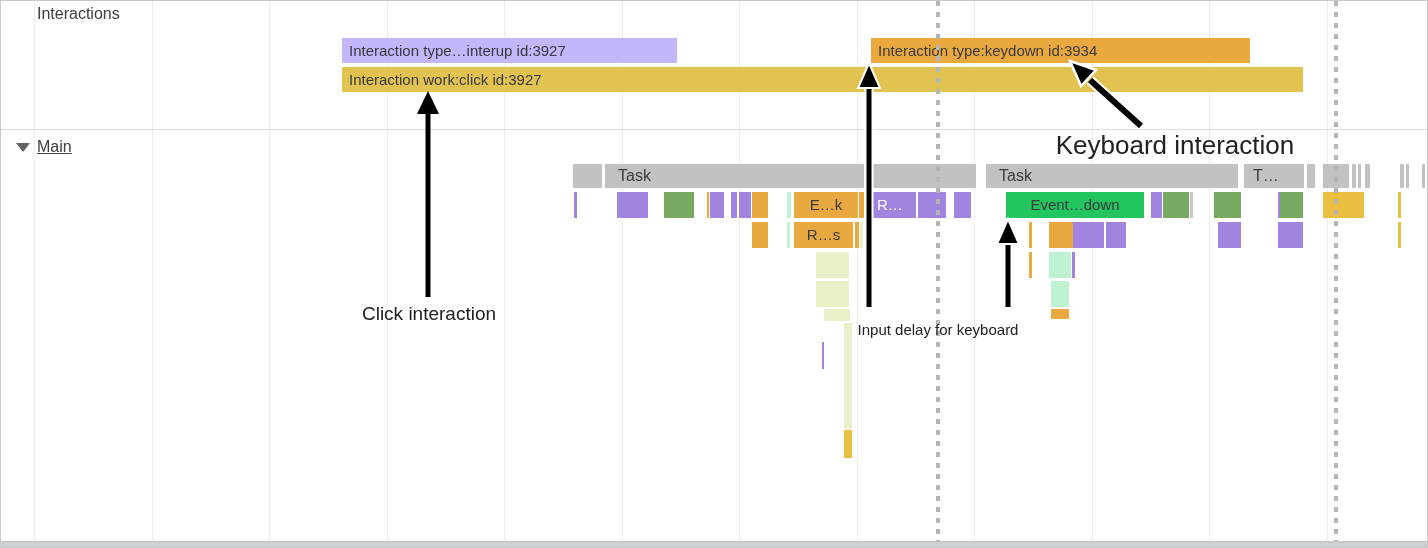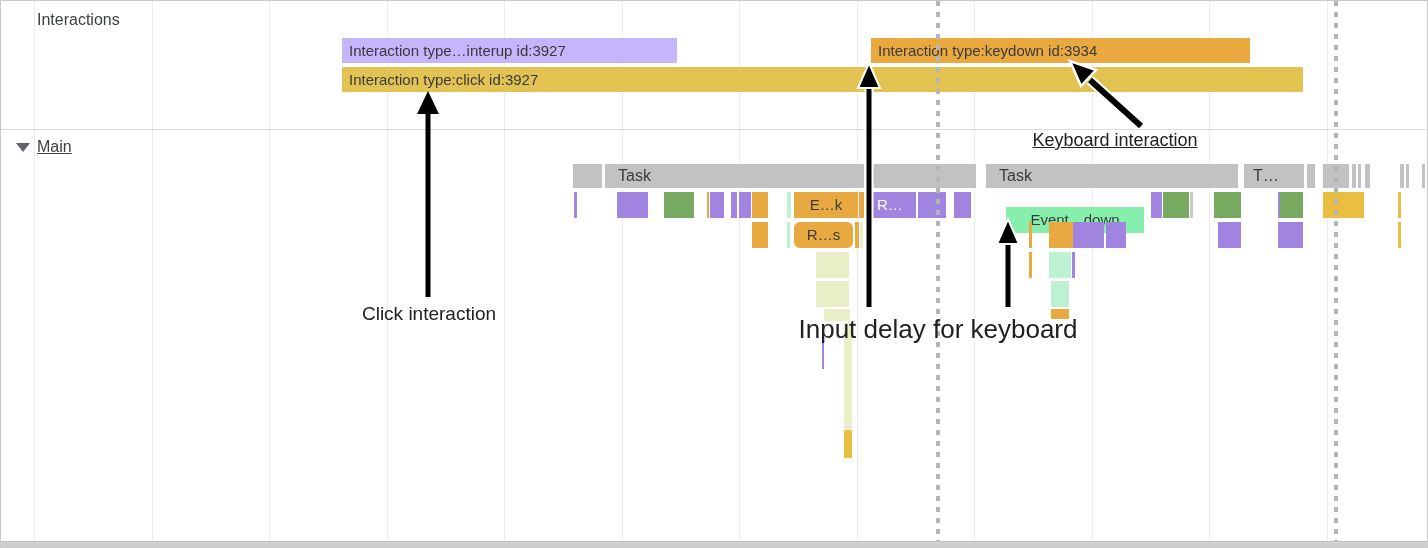--- a/index.html
+++ b/index.html
@@ -17,41 +17,41 @@
     position:absolute;top:0;width:4px;height:540px;
     background:repeating-linear-gradient(to bottom,#b5b5b5 0 5px,transparent 5px 11px);
     z-index:6;
   }
   .track-divider{position:absolute;left:0;top:128px;width:100%;height:1px;background:#dcdcdc;z-index:2;}
   .bottom-line{position:absolute;left:0;top:540px;width:100%;height:1px;background:#c2c2c2;z-index:7;}
   .bottom-strip{position:absolute;left:0;top:541px;width:100%;height:7px;background:#ccd0d3;z-index:7;}
   .track-label{
     position:absolute;font-size:16px;color:#3c4043;z-index:3;white-space:nowrap;
   }
-  #interactions-label{left:36px;top:10px;}
+  #interactions-label{left:36px;top:4px;}
   #main-label{left:36px;top:137px;text-decoration:underline;}
   #main-collapse{
     position:absolute;left:15px;top:142px;width:0;height:0;z-index:3;
     border-left:7px solid transparent;border-right:7px solid transparent;
     border-top:9px solid #5f6368;cursor:pointer;
   }
   .ibar{
     position:absolute;z-index:5;box-sizing:border-box;
     font-size:15px;color:#3a3a3a;line-height:25px;
     padding-left:7px;white-space:nowrap;overflow:hidden;
   }
   .seg{
     position:absolute;z-index:4;box-sizing:border-box;
     font-size:15px;color:#3b3b3b;white-space:nowrap;overflow:hidden;
   }
   .seg.lbl-center{text-align:center;}
   #annotations div{position:absolute;z-index:9;color:#202124;text-align:center;}
   #click-annotation{left:278px;top:302px;width:300px;font-size:19px;}
-  #keyboard-annotation{left:964px;top:129px;width:300px;font-size:18px;text-decoration:underline;}
-  #delay-annotation{left:757px;top:314px;width:360px;font-size:26px;line-height:29px;}
+  #keyboard-annotation{left:1024px;top:129px;width:300px;font-size:26px;}
+  #delay-annotation{left:757px;top:314px;width:360px;font-size:15px;line-height:29px;}
   #arrow-overlay{position:absolute;left:0;top:0;z-index:8;pointer-events:none;}
 </style>
 </head>
 <body>
 
 <div id="stage">
 
   <div id="gridlines">
       <div class="gridline" style="left: 33px;"></div>
       <div class="gridline" style="left: 151px;"></div>
@@ -70,21 +70,21 @@
   <div class="track-divider"></div>
 
   <div id="interactions-label" class="track-label">Interactions</div>
 
   <div id="main-collapse"></div>
   <div id="main-label" class="track-label">Main</div>
 
   <div id="interaction-bars">
       <div class="ibar" style="left: 341px; top: 37px; width: 335px; height: 25px; background: #c4b5fd; line-height: 25px;">Interaction type…interup id:3927</div>
       <div class="ibar" style="left: 870px; top: 37px; width: 379px; height: 25px; background: rgb(233, 169, 63); line-height: 25px;">Interaction type:keydown id:3934</div>
-      <div class="ibar" style="left: 341px; top: 66px; width: 961px; height: 25px; background: rgb(226, 195, 81); line-height: 25px;">Interaction type:click id:3927</div>
+      <div class="ibar" style="left: 341px; top: 66px; width: 961px; height: 25px; background: rgb(226, 195, 81); line-height: 25px;">Interaction work:click id:3927</div>
     </div>
 
   <div id="flame">
       <div class="seg" style="left: 572px; top: 163px; width: 29px; height: 24px; background: rgb(194, 194, 194); line-height: 24px;"></div>
       <div class="seg" style="left: 604px; top: 163px; width: 259px; height: 24px; background: rgb(194, 194, 194); line-height: 24px; padding-left: 13px; font-size: 16px;">Task</div>
       <div class="seg" style="left: 871px; top: 163px; width: 104px; height: 24px; background: rgb(194, 194, 194); line-height: 24px;"></div>
       <div class="seg" style="left: 985px; top: 163px; width: 252px; height: 24px; background: rgb(194, 194, 194); line-height: 24px; padding-left: 13px; font-size: 16px;">Task</div>
       <div class="seg" style="left: 1243px; top: 163px; width: 60px; height: 24px; background: rgb(194, 194, 194); line-height: 24px; padding-left: 9px; font-size: 16px;">T…</div>
       <div class="seg" style="left: 1306px; top: 163px; width: 8px; height: 24px; background: rgb(194, 194, 194); line-height: 24px;"></div>
       <div class="seg" style="left: 1322px; top: 163px; width: 26px; height: 24px; background: rgb(194, 194, 194); line-height: 24px;"></div>
@@ -101,32 +101,32 @@
       <div class="seg" style="left: 709px; top: 191px; width: 14px; height: 26px; background: rgb(161, 132, 223); line-height: 26px;"></div>
       <div class="seg" style="left: 730px; top: 191px; width: 6px; height: 26px; background: rgb(161, 132, 223); line-height: 26px;"></div>
       <div class="seg" style="left: 738px; top: 191px; width: 12px; height: 26px; background: rgb(161, 132, 223); line-height: 26px;"></div>
       <div class="seg" style="left: 751px; top: 191px; width: 16px; height: 26px; background: rgb(232, 169, 64); line-height: 26px;"></div>
       <div class="seg" style="left: 786px; top: 191px; width: 4px; height: 26px; background: rgb(188, 242, 210); line-height: 26px;"></div>
       <div class="seg lbl-center" style="left: 793px; top: 191px; width: 64px; height: 26px; background: rgb(232, 169, 64); line-height: 26px;">E…k</div>
       <div class="seg" style="left: 858px; top: 191px; width: 5px; height: 26px; background: rgb(232, 169, 64); line-height: 26px;"></div>
       <div class="seg" style="left: 871px; top: 191px; width: 44px; height: 26px; background: rgb(161, 132, 223); line-height: 26px; padding-left: 5px; color: rgb(255, 255, 255);">R…</div>
       <div class="seg" style="left: 917px; top: 191px; width: 28px; height: 26px; background: rgb(161, 132, 223); line-height: 26px;"></div>
       <div class="seg" style="left: 953px; top: 191px; width: 17px; height: 26px; background: rgb(161, 132, 223); line-height: 26px;"></div>
-      <div class="seg lbl-center" style="left: 1005px; top: 191px; width: 138px; height: 26px; background: #86efac; line-height: 26px; margin-top: 15px;">Event…down</div>
+      <div class="seg lbl-center" style="left: 1005px; top: 191px; width: 138px; height: 26px; background: #22c55e; line-height: 26px;">Event…down</div>
       <div class="seg" style="left: 1150px; top: 191px; width: 11px; height: 26px; background: rgb(161, 132, 223); line-height: 26px;"></div>
       <div class="seg" style="left: 1162px; top: 191px; width: 26px; height: 26px; background: rgb(119, 169, 97); line-height: 26px;"></div>
       <div class="seg" style="left: 1189px; top: 191px; width: 3px; height: 26px; background: rgb(201, 201, 201); line-height: 26px;"></div>
       <div class="seg" style="left: 1213px; top: 191px; width: 27px; height: 26px; background: rgb(119, 169, 97); line-height: 26px;"></div>
       <div class="seg" style="left: 1277px; top: 191px; width: 2px; height: 26px; background: rgb(161, 132, 223); line-height: 26px;"></div>
       <div class="seg" style="left: 1279px; top: 191px; width: 23px; height: 26px; background: rgb(119, 169, 97); line-height: 26px;"></div>
       <div class="seg" style="left: 1322px; top: 191px; width: 41px; height: 26px; background: rgb(233, 190, 65); line-height: 26px;"></div>
       <div class="seg" style="left: 1397px; top: 191px; width: 3px; height: 26px; background: rgb(233, 190, 65); line-height: 26px;"></div>
       <div class="seg" style="left: 751px; top: 221px; width: 16px; height: 26px; background: rgb(232, 169, 64); line-height: 26px;"></div>
       <div class="seg" style="left: 786px; top: 221px; width: 3px; height: 26px; background: rgb(188, 242, 210); line-height: 26px;"></div>
-      <div class="seg lbl-center" style="left: 793px; top: 221px; width: 59px; height: 26px; background: rgb(232, 169, 64); line-height: 26px; border-radius: 6px;">R…s</div>
+      <div class="seg lbl-center" style="left: 793px; top: 221px; width: 59px; height: 26px; background: rgb(232, 169, 64); line-height: 26px;">R…s</div>
       <div class="seg" style="left: 854px; top: 221px; width: 4px; height: 26px; background: rgb(232, 169, 64); line-height: 26px;"></div>
       <div class="seg" style="left: 859px; top: 221px; width: 3px; height: 26px; background: rgb(234, 239, 199); line-height: 26px;"></div>
       <div class="seg" style="left: 1028px; top: 221px; width: 3px; height: 26px; background: rgb(232, 169, 64); line-height: 26px;"></div>
       <div class="seg" style="left: 1048px; top: 221px; width: 24px; height: 26px; background: rgb(232, 169, 64); line-height: 26px;"></div>
       <div class="seg" style="left: 1072px; top: 221px; width: 31px; height: 26px; background: rgb(161, 132, 223); line-height: 26px;"></div>
       <div class="seg" style="left: 1105px; top: 221px; width: 20px; height: 26px; background: rgb(161, 132, 223); line-height: 26px;"></div>
       <div class="seg" style="left: 1217px; top: 221px; width: 23px; height: 26px; background: rgb(161, 132, 223); line-height: 26px;"></div>
       <div class="seg" style="left: 1277px; top: 221px; width: 25px; height: 26px; background: rgb(161, 132, 223); line-height: 26px;"></div>
       <div class="seg" style="left: 1397px; top: 221px; width: 3px; height: 26px; background: rgb(233, 190, 65); line-height: 26px;"></div>
       <div class="seg" style="left: 815px; top: 251px; width: 33px; height: 26px; background: rgb(234, 239, 199); line-height: 26px;"></div>

